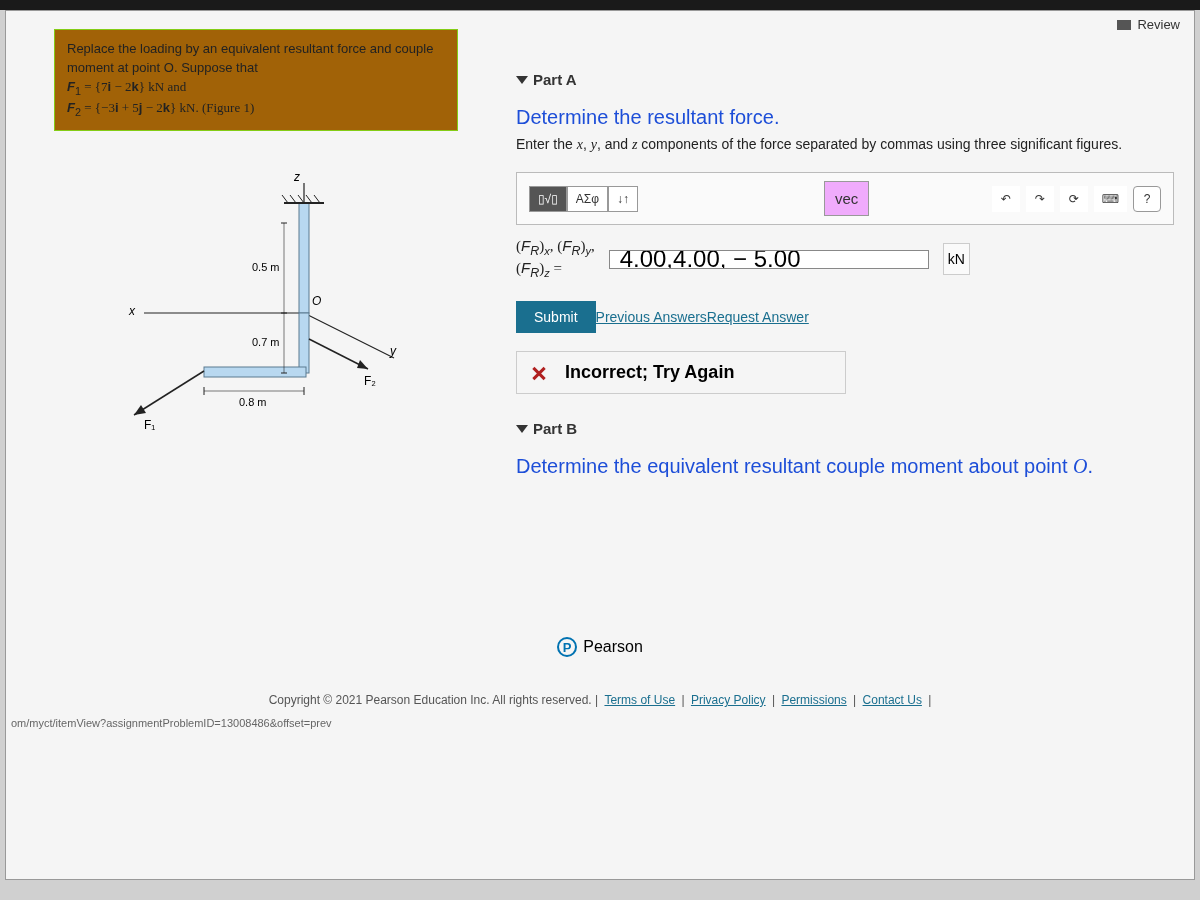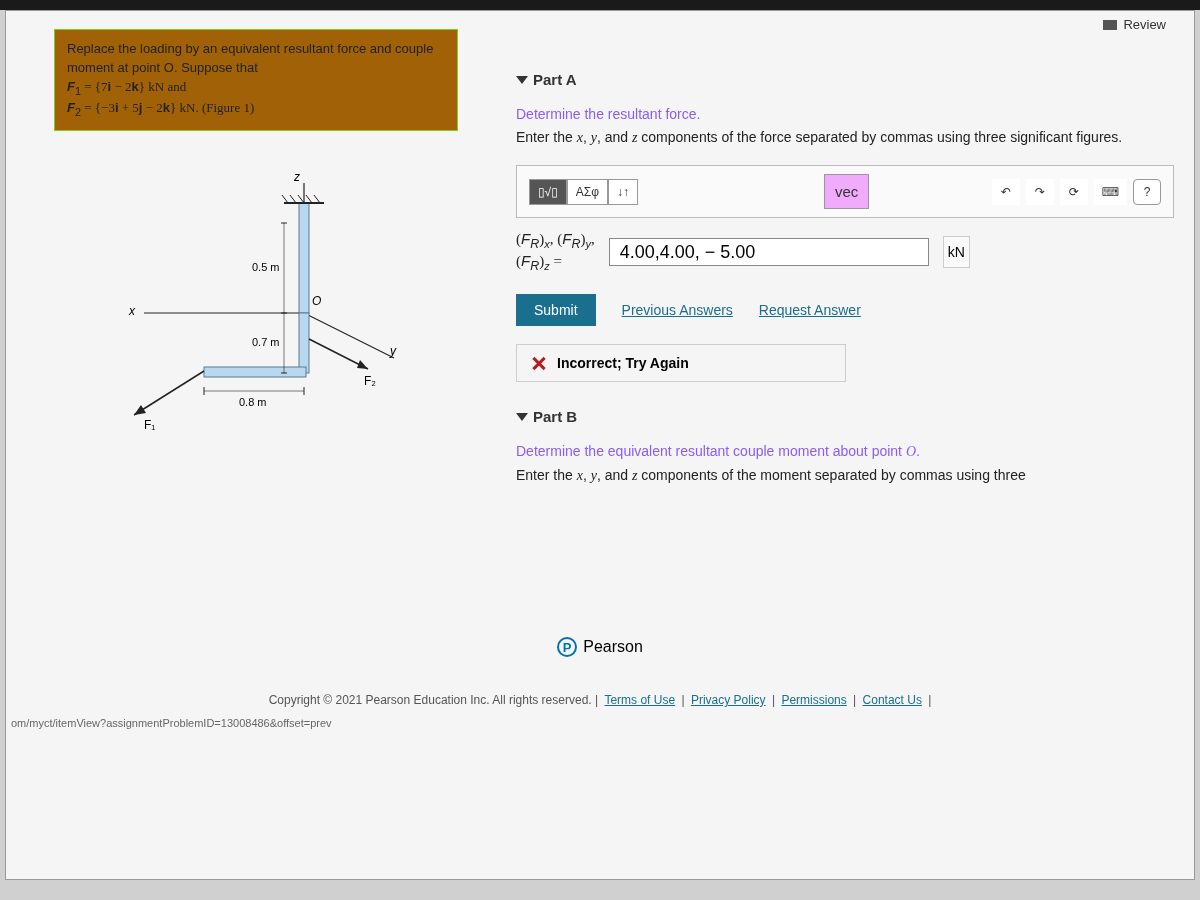--- a/index.html
+++ b/index.html
@@ -1,51 +1,51 @@
 <!DOCTYPE html>
 <html><head>
 <meta charset="utf-8">
 <style>
   * { box-sizing: border-box; margin: 0; padding: 0; font-family: Arial, Helvetica, sans-serif; }
   body { background: #d0d0d0; width: 1200px; height: 900px; overflow: hidden; font-size: 13px; }
   .tabbar { height: 10px; background: #1a1a1a; display: flex; align-items: center; overflow: hidden; }
   .page-wrap { background: #f5f5f5; border: 1px solid #999; margin: 0 5px; height: 870px; position: relative; }
-  .review-bar { position: absolute; top: 6px; right: 28px; font-size: 13px; color: #333; display:flex; align-items:center; gap:6px;}
+  .review-bar { position: absolute; top: 6px; right: 14px; font-size: 13px; color: #333; display:flex; align-items:center; gap:6px;}
   .review-flag { width: 14px; height: 10px; background: #555; display: inline-block; }
   .content { display: flex; height: 620px; }
   .left-col { width: 470px; padding: 18px 18px 10px 48px; }
   .problem-box { border: 1px solid #84cc16; background: #a16207; padding: 10px 12px; font-size: 13px; line-height: 1.45; color: #222; margin-bottom: 22px; }
   .figure-head { display: flex; align-items: center; justify-content: space-between; padding: 6px 2px 10px 2px; }
   .figure-title { font-size: 16px; font-weight: bold; color: #222; }
   .fig-nav { display: flex; align-items: center; gap: 6px; color: #666; font-size: 12px; }
   .circ-btn { width: 22px; height: 22px; border: 1px solid #bbb; border-radius: 50%; background: #fff; display: flex; align-items: center; justify-content: center; color: #888; font-size: 12px; cursor: pointer; }
   .figure-area { padding: 10px 30px; }
   .right-col { flex: 1; padding: 60px 20px 10px 40px; position: relative; }
   .part-head { display:flex; align-items:center; gap:5px; font-size: 15px; font-weight: bold; color: #333; margin-bottom: 18px; }
   .tri-down { width:0; height:0; border-left:6px solid transparent; border-right:6px solid transparent; border-top:8px solid #333; }
-  .det-line { font-size: 14px; color: #8b5cf6; margin: 8px 0 6px; }
+  .det-line { font-size: 20px; color: #1d4ed8; margin: 8px 0 6px; }
   .instr-line { font-size: 14px; color: #222; margin-bottom: 18px; line-height:1.3;}
   .toolbar-outer { border:1px solid #bbb; background:#fafafa; padding: 8px 12px; margin-bottom: 12px; display:flex; align-items:center; justify-content:space-between;}
   .toolbar-inner { display:flex; gap:6px; align-items:center; }
   .tb-btn { border:1px solid #999; background:#fff; padding:3px 8px; font-size:12px; color:#333; display:flex; align-items:center; justify-content:center; min-width:28px; height:26px; cursor:pointer;}
   .tb-btn.help { border-radius:4px; }
   .vec-btn { border:1px solid #999; background:#f0abfc; padding:8px 10px; font-size:15px; color:#333; margin-left:180px; cursor:pointer;}
   .answer-row { display:flex; align-items:center; gap:14px; margin-bottom:20px;}
   .ans-label { font-family: "Times New Roman", serif; font-size:15px; color:#222; line-height:1.2;}
   .sub { font-size:11px; font-style:italic;}
-  .ans-input { border:1px solid #888; padding:6px 10px; font-size:18px; width:320px; height:28px; font-family: Arial; }
+  .ans-input { border:1px solid #888; padding:6px 10px; font-size:24px; width:320px; height:19px; font-family: Arial; }
   .unit-box { border:1px solid #ccc; padding:7px 4px; font-size:14px; background:#fafafa;}
-  .submit-row { display:flex; align-items:center; gap:26px; margin-bottom:18px;}
+  .submit-row { display:flex; align-items:center; gap:0; margin-bottom:18px;}
   .submit-btn { background:#1a6f8f; color:#fff; border:none; padding:8px 18px; font-size:14px; cursor:pointer;}
   .link { color:#1a6f8f; text-decoration:underline; font-size:14px; cursor:pointer;}
   .feedback-box { border:1px solid #ccc; padding:10px 14px; display:flex; align-items:center; gap:10px; width:330px; margin-bottom:26px;}
   .x-ic { width:16px; height:16px; position:relative;}
   .x-ic::before, .x-ic::after { content:''; position:absolute; width:16px; height:3px; background:#b02020; top:7px; left:0;}
   .x-ic::before { transform:rotate(45deg);} .x-ic::after { transform:rotate(-45deg);}
-  .feedback-text { font-size:14px; font-weight:bold;}
+  .feedback-text { font-size:18px; font-weight:bold;margin-left:8px;}
   .pearson-bar { text-align:center; padding:6px 0; font-size:16px; font-family: "Times New Roman", serif; display:flex; align-items:center; justify-content:center; gap:6px;}
   .p-circle { width:20px; height:20px; border:2px solid #0072b1; border-radius:50%; color:#0072b1; font-weight:bold; display:flex; align-items:center; justify-content:center; font-size:13px; font-family:Arial;}
   .footer { text-align:center; font-size:12px; color:#555; padding:30px 0 6px;}
   .footer a { color:#1a6f8f; text-decoration:underline; margin: 0 3px;}
   .url-bar { font-size:11px; color:#666; padding:4px 0 0 5px;}
   .serif { font-family:"Times New Roman", serif;}
   .ital { font-style: italic; }
   .axes-f { position:relative;}
 </style>
 </head>
@@ -167,21 +167,20 @@
       <div class="feedback-box">
         <span class="x-ic"></span>
         <span class="feedback-text">Incorrect; Try Again</span>
       </div>
 
       <div class="part-head">
         <span class="tri-down"></span>
         <span>Part B</span>
       </div>
       <div class="det-line">Determine the equivalent resultant couple moment about point <span class="serif ital">O</span>.</div>
-      <div class="instr-line">Enter the <span class="serif ital">x</span>, <span class="serif ital">y</span>, and <span class="serif ital">z</span> components of the moment separated by commas using three</div>
 
     </div>
   </div>
 
   <div class="pearson-bar">
     <span class="p-circle">P</span>
     <span>Pearson</span>
   </div>
 
   <div class="footer">

